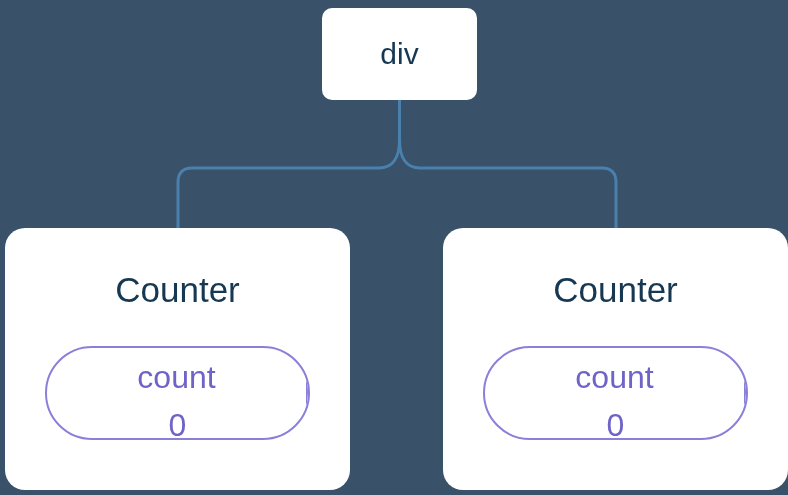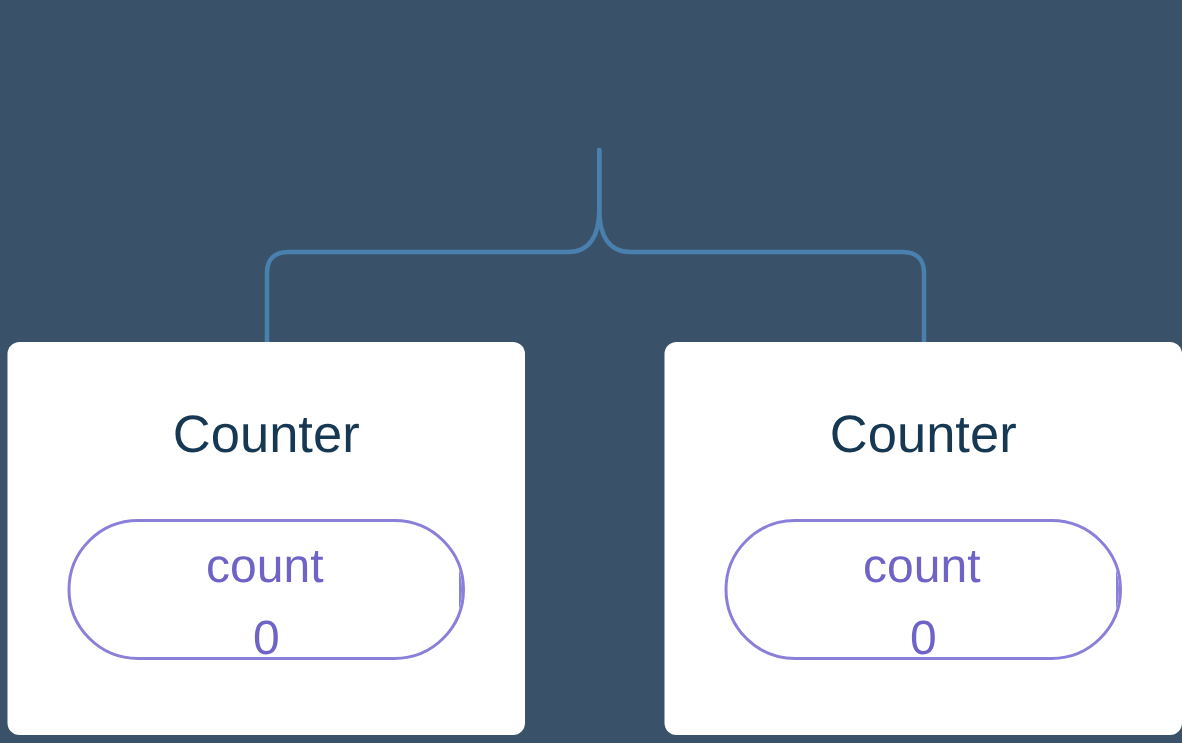--- a/index.html
+++ b/index.html
@@ -33,21 +33,21 @@
     font-size: 30px;
     font-weight: 500;
     color: var(--node-text, #163852);
   }
 
   .card {
     position: absolute;
     top: 228px;
     width: 345px; height: 262px;
     background: var(--card-bg, #ffffff);
-    border-radius: 8px;
+    border-radius: 20px;
     box-sizing: border-box;
     display: flex; flex-direction: column; align-items: center;
     padding-top: 42px;
   }
   .card-left { left: 5px; }
   .card-right { left: 443px; }
 
   .card-title {
     font-size: 35px;
     font-weight: 500;
@@ -83,20 +83,23 @@
 </head>
 <body>
 
 <div class="canvas">
 
   <svg class="connector" width="788" height="495" viewBox="0 0 788 495" aria-hidden="true">
     <path d="M399.5 100 L399.5 140 C399.5 157 393 168 379 168 L192 168 C183 168 178 173 178 182 L178 228"></path>
     <path d="M399.5 100 L399.5 140 C399.5 157 406 168 420 168 L602 168 C611 168 616 173 616 182 L616 228"></path>
   </svg>
 
+  <div class="node-root">
+    <span class="node-label">div</span>
+  </div>
 
   <div class="card card-left">
     <div class="card-title">Counter</div>
     <div class="pill">
       <span class="pill-key">count</span>
       <span class="pill-value">0</span>
     </div>
   </div>
 
   <div class="card card-right">

